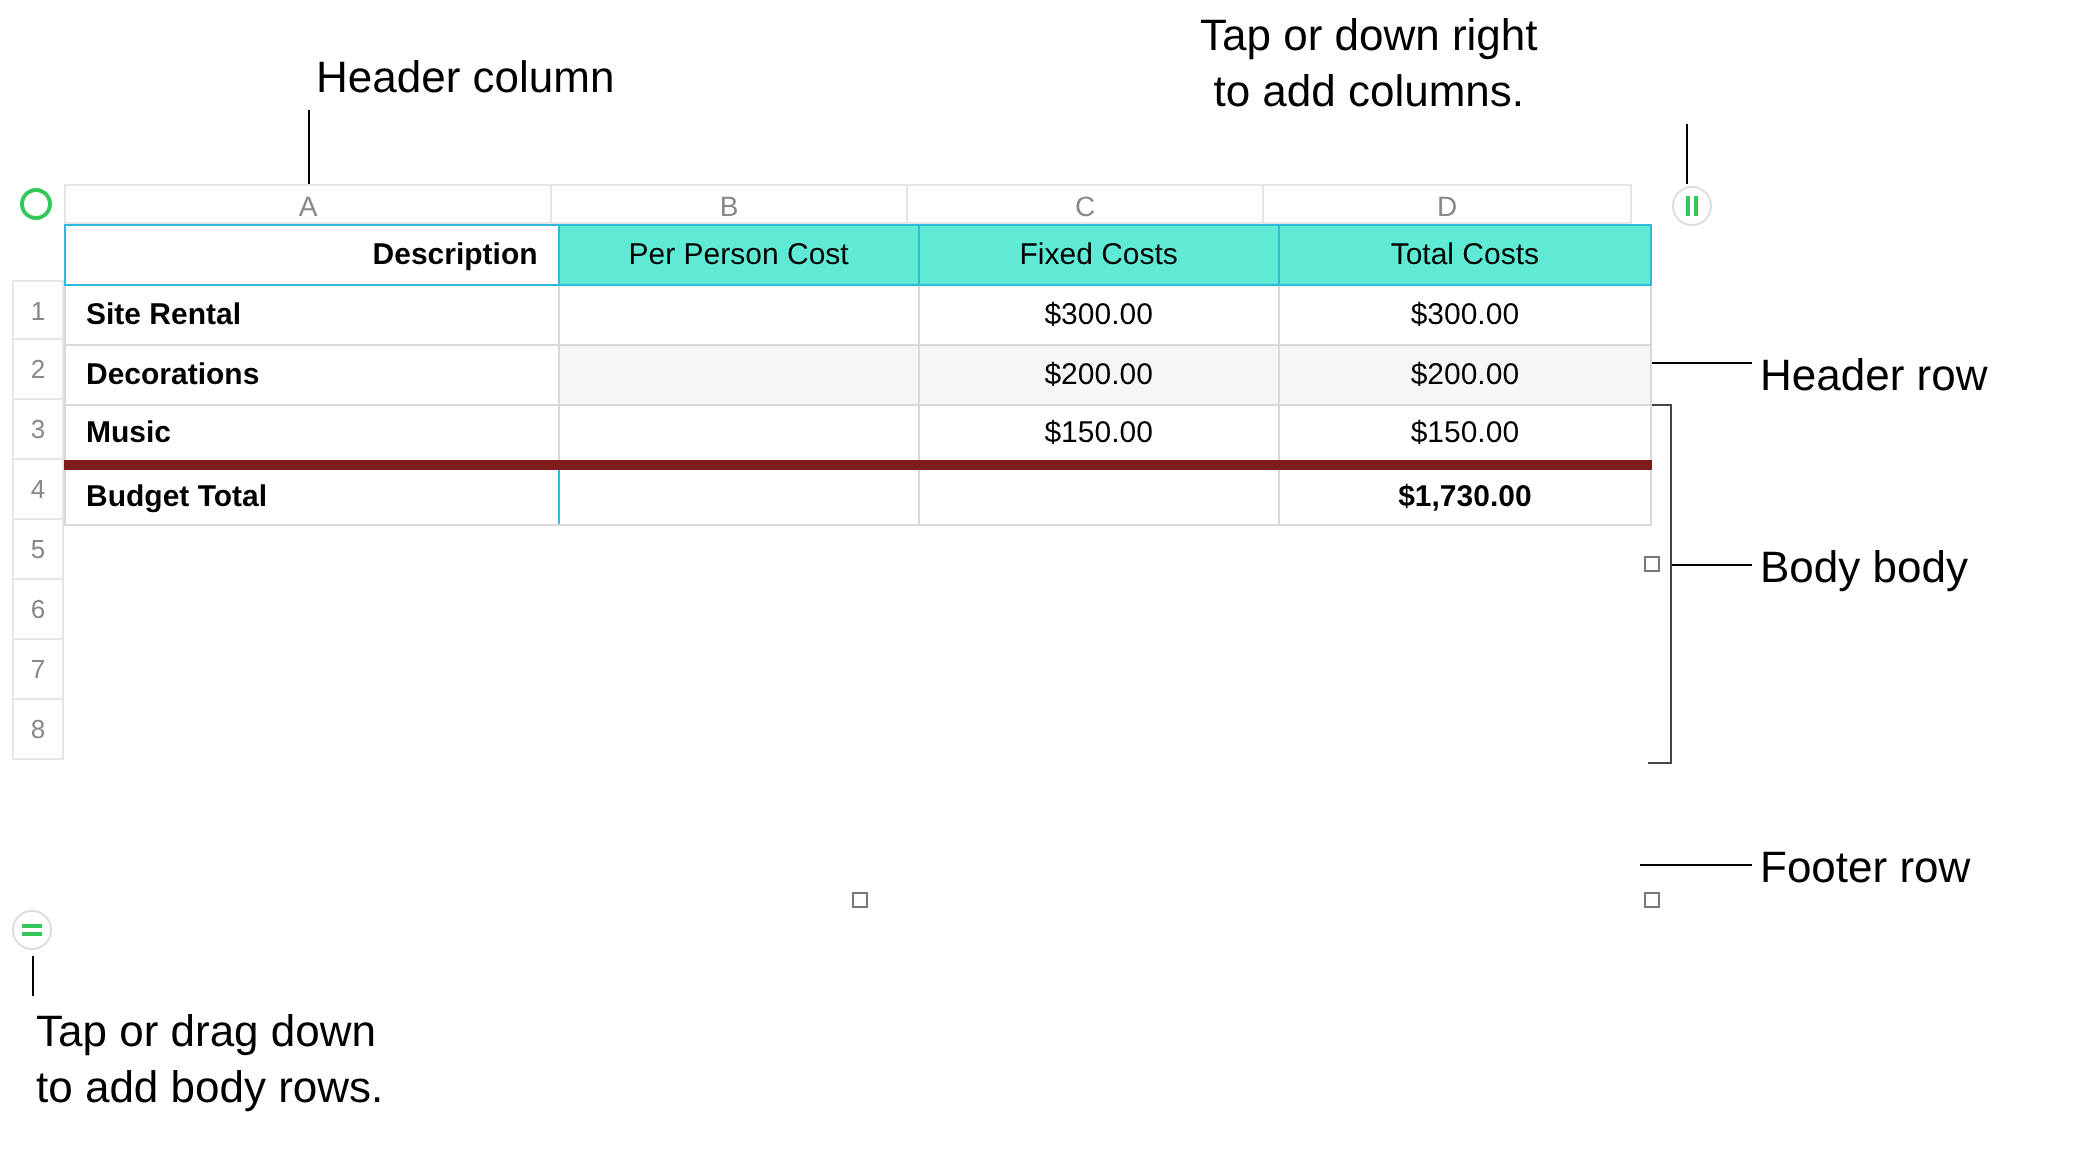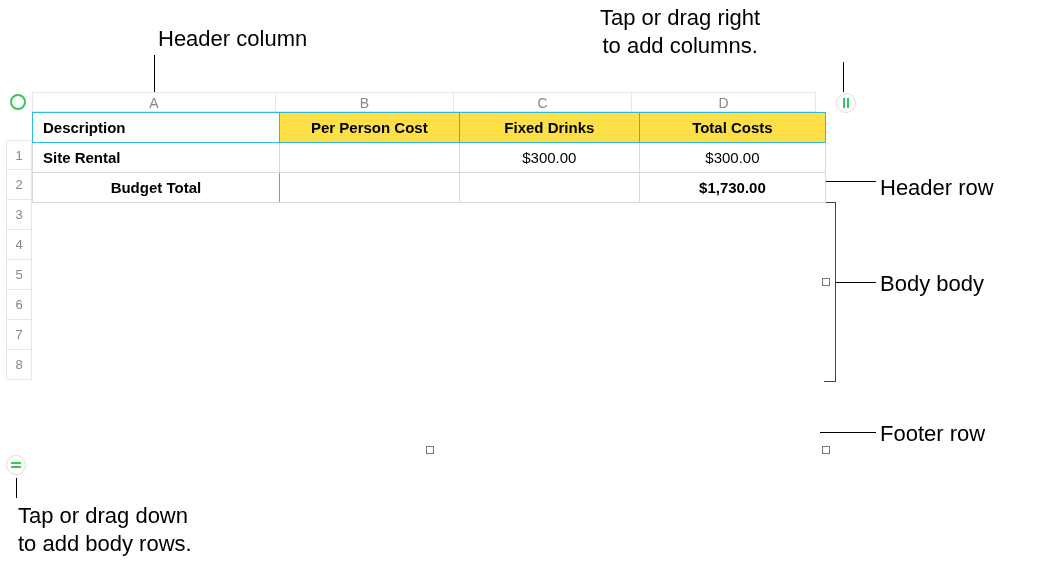--- a/index.html
+++ b/index.html
@@ -133,42 +133,41 @@
   }
   table.budget th, table.budget td {
     height: 30px;
     padding: 0 10px;
     font-size: 15px;
     border: 1px solid #d9d9d9;
     text-align: center;
     vertical-align: middle;
   }
   table.budget th {
-    background: #fde047;
+    background: #5eead4;
     color: #000;
-    font-weight: 700;
+    font-weight: 400;
     border-color: #2fb9db;
   }
   table.budget .colA { width:244px; text-align:left; font-weight:600; background:#fff;}
   table.budget .colB { width:178px; }
   table.budget .colC { width:178px; }
   table.budget .colD { width:184px; }
 
   table.budget tr.body:nth-child(odd) td.num { background:#f4f6f8; }
   table.budget tr.body:nth-child(even) td.num { background:#fff; }
   table.budget tr.body td.colA { background:#fff; }
 
   table.budget tr.body td { border-color:#d9d9d9; }
-  table.budget th.colA { text-align:left; }
+  table.budget th.colA { text-align:right; }
 
   table.budget tr.footer td {
     background:#fff;
-    border-top: 1px solid #7f1d1d;
+    border-top: 5px solid #7f1d1d;
     font-weight:600;
-    text-align:center;
   }
   table.budget tr.footer td.colA { font-weight:700; }
 
   
   table.budget th.colA, table.budget td.colA { border-right: 1px solid #2fb9db; }
 
   
   .sq {
     position:absolute;
     width:8px;height:8px;
@@ -192,21 +191,21 @@
     position:relative;
   }
   .addrow-handle { flex-direction:column; }
 
 </style>
 </head>
 <body>
 
 <div class="callout" style="left:158px; top:25px;">Header column</div>
 
-<div class="callout" style="left:600px; top:4px;">Tap or drag right
+<div class="callout" style="left:600px; top:4px;">Tap or down right
 to add columns.</div>
 
 <div class="callout right" style="left:880px; top:174px;text-align:right;">Header row</div>
 
 <div class="callout right" style="left:880px; top:270px;">Body body</div>
 
 <div class="callout right" style="left:880px; top:420px;">Footer row</div>
 
 <div class="callout left" style="left:18px; top:502px;">Tap or drag down
 to add body rows.</div>
@@ -250,30 +249,42 @@
       <div class="rn">7</div>
       <div class="rn">8</div>
     </div>
 
     <div class="tablearea">
       <table class="budget">
         <tbody>
             <tr class="header">
           <th class="colA">Description</th>
           <th class="colB">Per Person Cost</th>
-          <th class="colC">Fixed Drinks</th>
+          <th class="colC">Fixed Costs</th>
           <th class="colD">Total Costs</th>
         </tr>
 
         <tr class="body">
           <td class="colA">Site Rental</td>
           <td class="colB num"></td>
           <td class="colC num">$300.00</td>
           <td class="colD num">$300.00</td>
         </tr>
+        <tr class="body">
+          <td class="colA">Decorations</td>
+          <td class="colB num"></td>
+          <td class="colC num">$200.00</td>
+          <td class="colD num">$200.00</td>
+        </tr>
+        <tr class="body">
+          <td class="colA">Music</td>
+          <td class="colB num"></td>
+          <td class="colC num">$150.00</td>
+          <td class="colD num">$150.00</td>
+        </tr>
         <tr class="footer">
           <td class="colA">Budget Total</td>
           <td class="colB num"></td>
           <td class="colC num"></td>
           <td class="colD num">$1,730.00</td>
         </tr>
       </tbody>
         </table>
     </div>
   </div>

